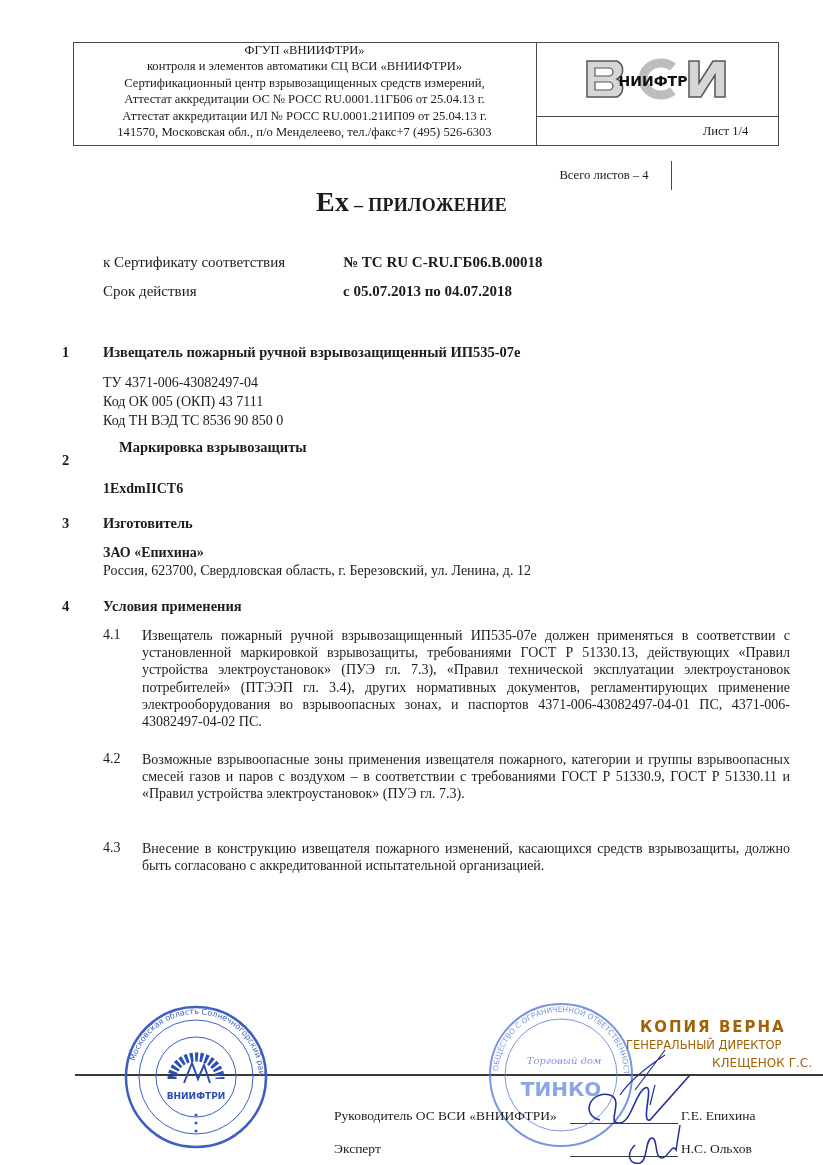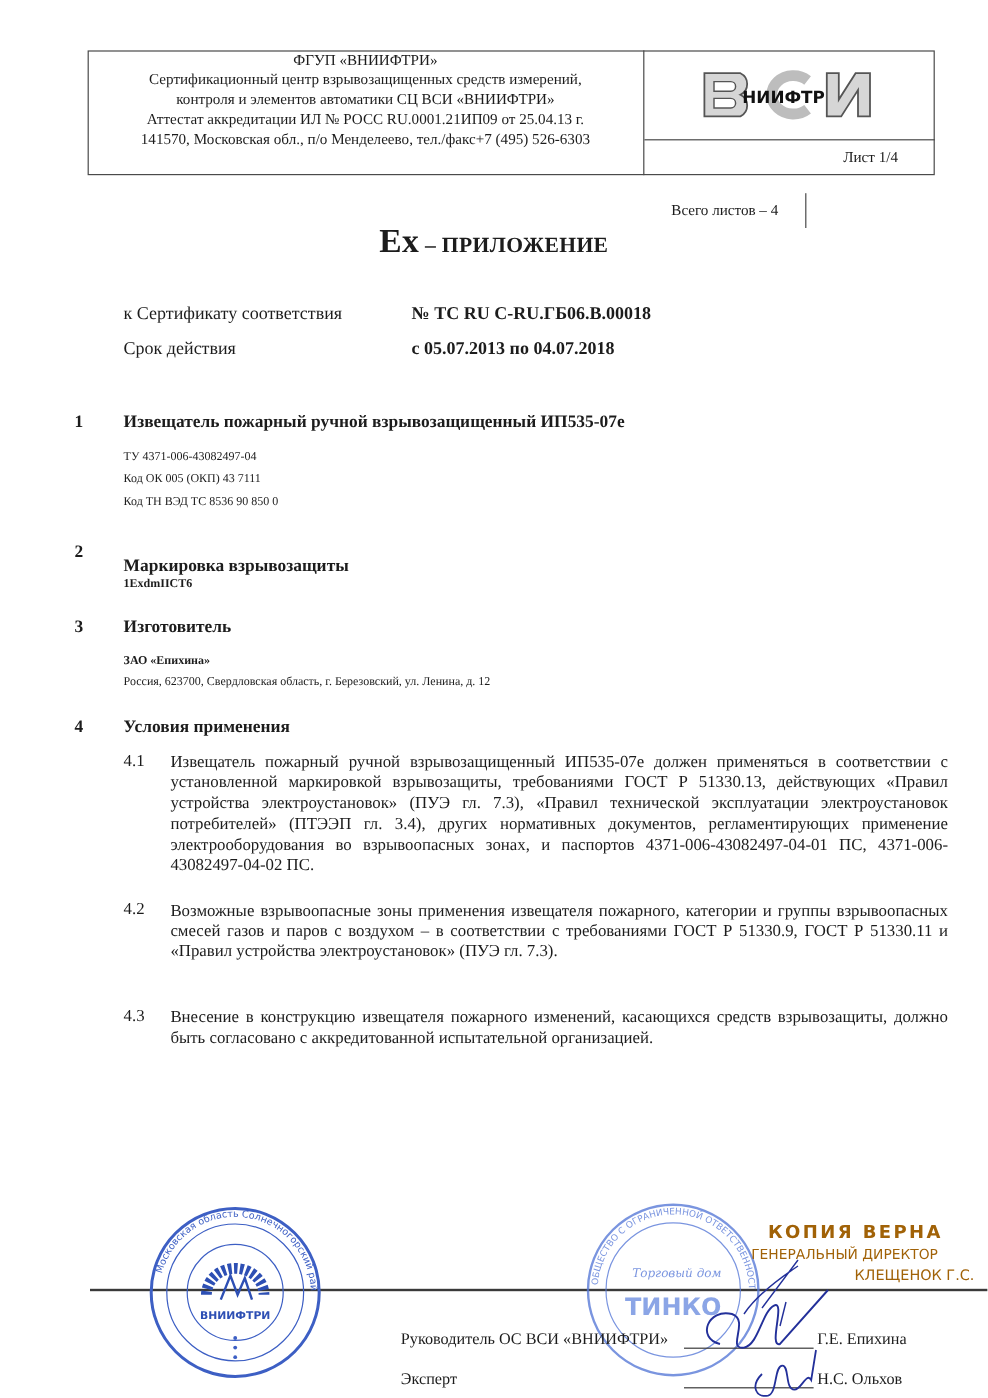--- a/index.html
+++ b/index.html
@@ -41,21 +41,21 @@
     font-weight: bold; letter-spacing: 0.3px;
   }
   .title .big { font-size: 28px; }
   .title .small { font-size: 18px; }
 
   .cert-label { left: 103px; font-size: 15px; }
   .cert-value { left: 343px; font-size: 15px; font-weight: bold; }
 
   .sec-num { left: 62px; font-size: 14.5px; font-weight: bold; }
   .sec-title { left: 103px; font-size: 14.5px; font-weight: bold; }
-  .line { left: 103px; font-size: 10px; }
+  .line { left: 103px; font-size: 14px; }
   .bold { font-weight: bold; }
 
   .sub-num { left: 103px; font-size: 14px; }
   .para {
     left: 142px; width: 648px; font-size: 14px; line-height: 17.2px;
     text-align: justify;
   }
 
   
   .hr-line { left: 75px; top: 1074px; width: 748px; height: 1.5px; background: #3a3a3a; }
@@ -64,22 +64,23 @@
   .sig-name { left: 681px; font-size: 13.5px; }
 
   .stamp-blue { color: #a16207; }
 </style>
 </head>
 <body>
 
 <div class="abs hdr"></div>
 <div class="abs hdr-left">
   <div>ФГУП «ВНИИФТРИ»</div>
+  <div>контроля и элементов автоматики СЦ ВСИ «ВНИИФТРИ»</div>
   <div>Сертификационный центр взрывозащищенных средств измерений,</div>
-  <div>контроля и элементов автоматики СЦ ВСИ «ВНИИФТРИ»</div>
+  <div>Аттестат аккредитации ОС № РОСС RU.0001.11ГБ06  от 25.04.13 г.</div>
   <div>Аттестат аккредитации ИЛ № РОСС RU.0001.21ИП09 от 25.04.13 г.</div>
   <div>141570, Московская обл., п/о Менделеево, тел./факс+7 (495) 526-6303</div>
 </div>
 <div class="abs logo-cell">
   <svg width="150" height="44" viewBox="0 0 150 44">
     <path d="M4 4 h30 a10 10 0 0 1 0 18 a10 10 0 0 1 0 18 h-30 z" fill="#d6d6d6" stroke="#555" stroke-width="1.5"></path>
     <path d="M12 11 h14 a4 4 0 0 1 0 8 h-14 z M12 25 h14 a4 4 0 0 1 0 8 h-14 z" fill="#fff" stroke="#555" stroke-width="1.2"></path>
     <path d="M90 10 a18 16 0 1 0 0 24" fill="none" stroke="#bdbdbd" stroke-width="9"></path>
     <path d="M106 4 h10 v22 l14 -22 h12 v36 h-10 v-22 l-14 22 h-12 z" fill="#d6d6d6" stroke="#555" stroke-width="1.5"></path>
     <text x="70" y="29" text-anchor="middle" font-family="DejaVu Sans, sans-serif" font-weight="bold" font-size="14" fill="#111">НИИФТР</text>
@@ -97,21 +98,21 @@
 <div class="abs cert-label" style="top:283px;">Срок действия</div>
 <div class="abs cert-value" style="top:283px;">с  05.07.2013  по  04.07.2018</div>
 
 <div class="abs sec-num" style="top:344px;">1</div>
 <div class="abs sec-title" style="top:344px;">Извещатель пожарный ручной взрывозащищенный ИП535-07е</div>
 <div class="abs line" style="top:375px;">ТУ 4371-006-43082497-04</div>
 <div class="abs line" style="top:394px;">Код ОК 005 (ОКП) 43 7111</div>
 <div class="abs line" style="top:413px;">Код ТН ВЭД ТС 8536 90 850 0</div>
 
 <div class="abs sec-num" style="top:452px;">2</div>
-<div class="abs sec-title" style="top:464px;">Маркировка взрывозащиты</div>
+<div class="abs sec-title" style="top:439px;margin-left:16px;">Маркировка взрывозащиты</div>
 <div class="abs line bold" style="top:481px;">1ExdmIICT6</div>
 
 <div class="abs sec-num" style="top:515px;">3</div>
 <div class="abs sec-title" style="top:515px;">Изготовитель</div>
 <div class="abs line bold" style="top:545px;">ЗАО «Епихина»</div>
 <div class="abs line" style="top:563px;">Россия, 623700, Свердловская область, г. Березовский, ул. Ленина, д. 12</div>
 
 <div class="abs sec-num" style="top:598px;">4</div>
 <div class="abs sec-title" style="top:598px;">Условия применения</div>
 

